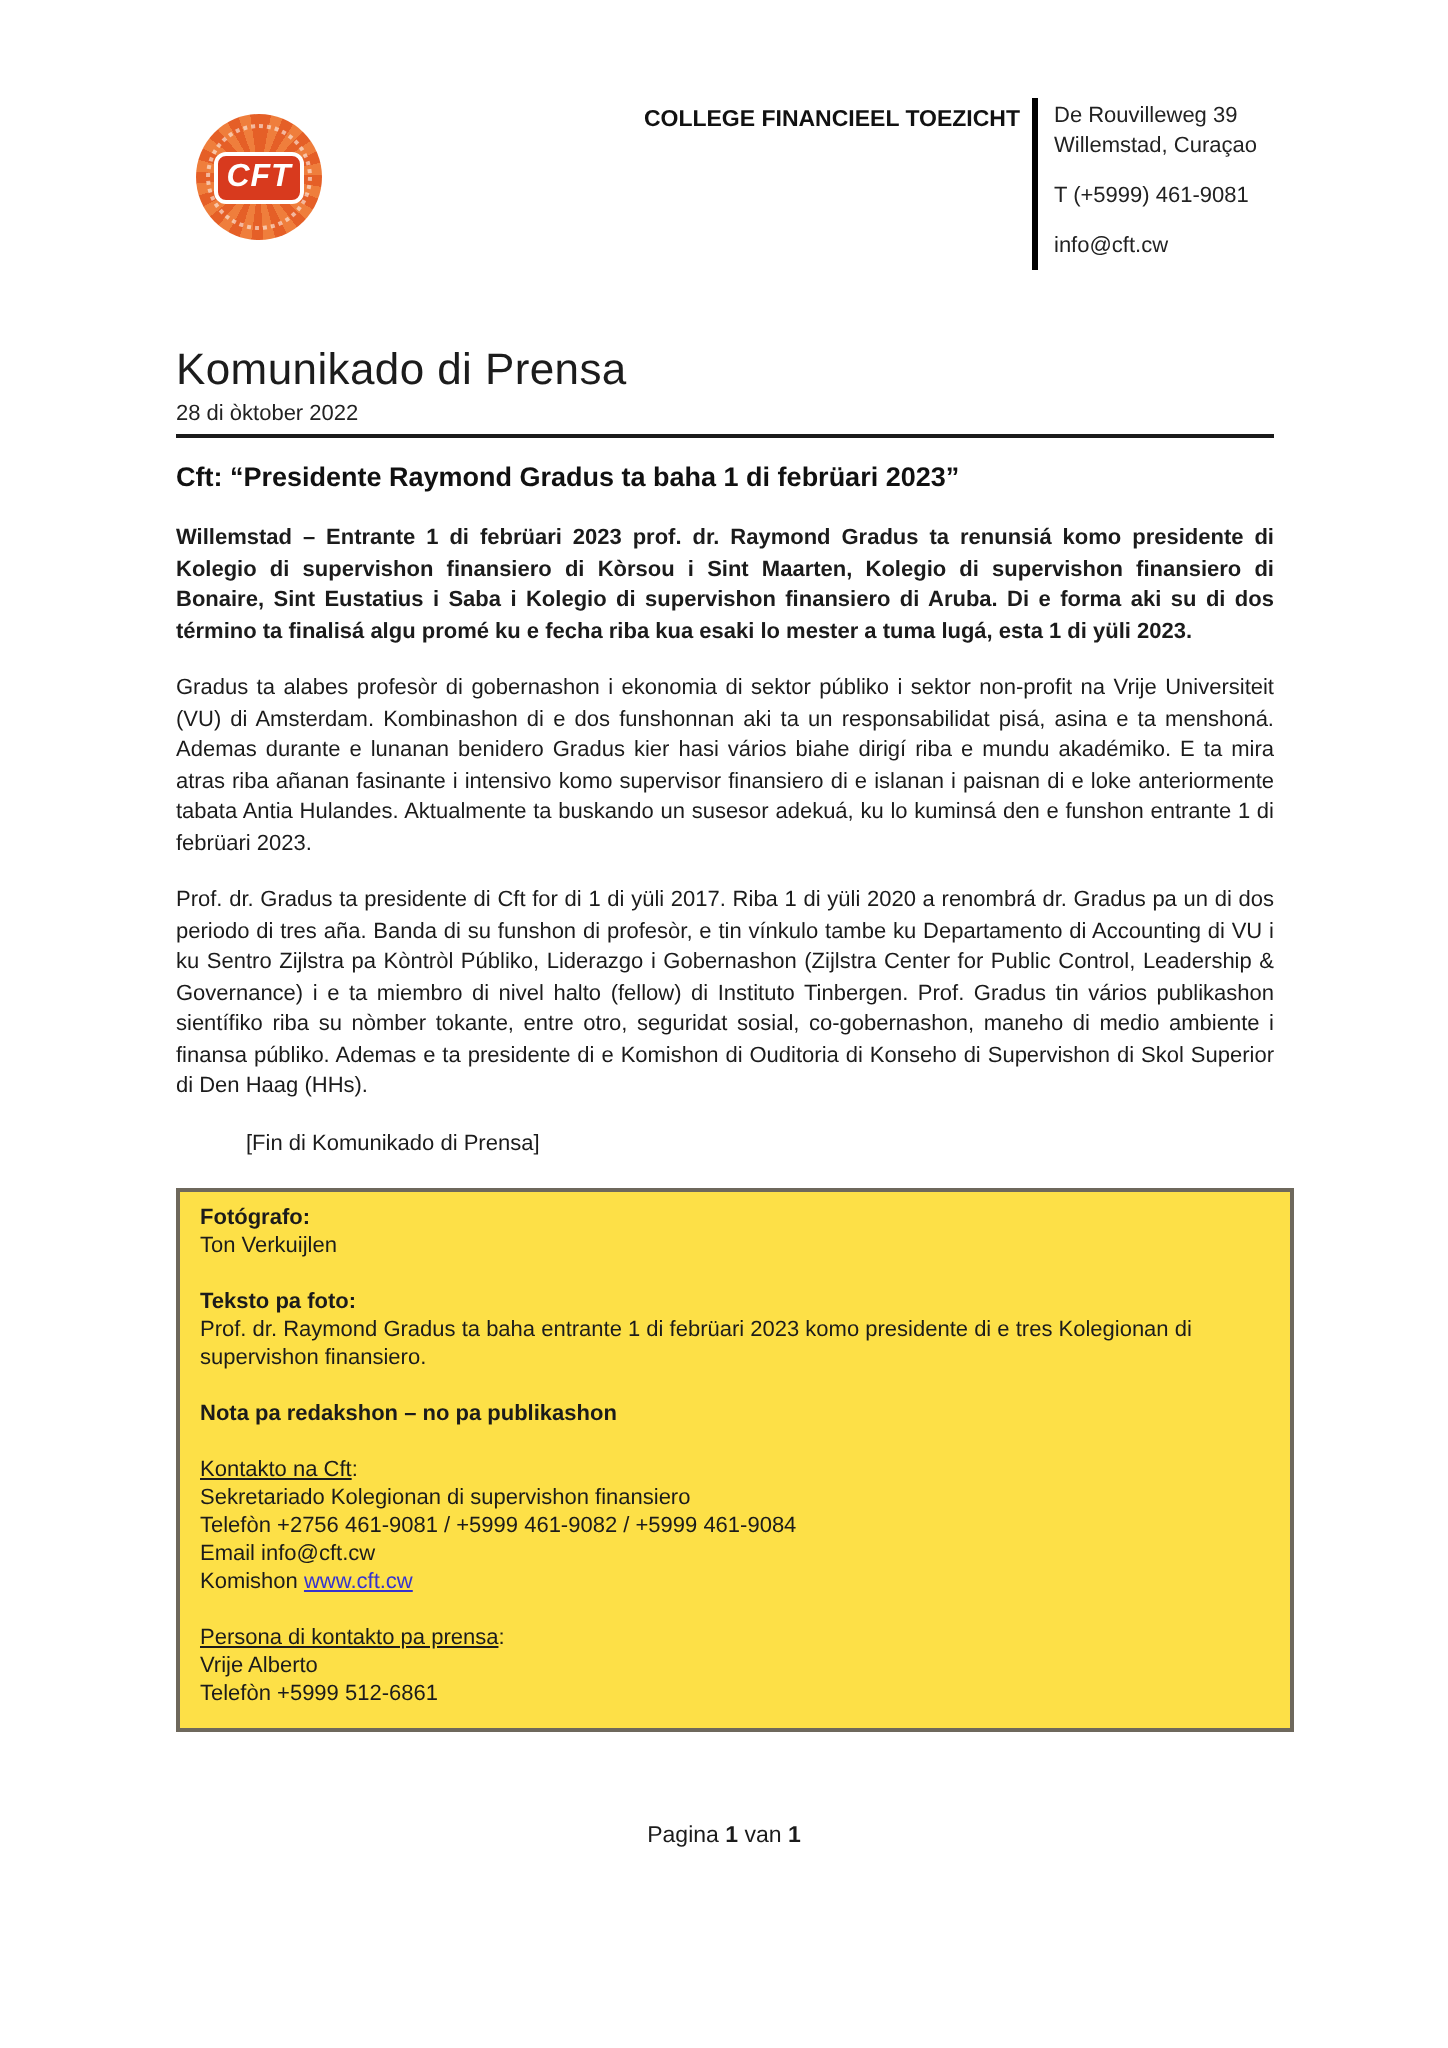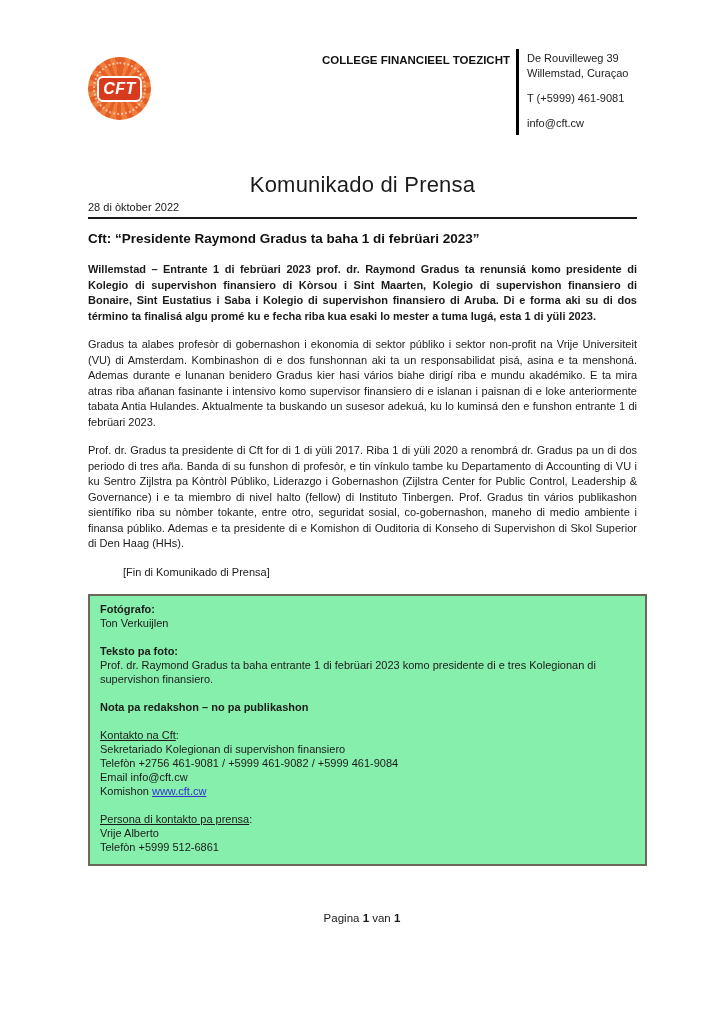--- a/index.html
+++ b/index.html
@@ -9,21 +9,21 @@
     width:724px; height:1024px;
     margin:0 auto;
     background:#ffffff;
     font-family:"Liberation Sans", sans-serif;
     color:#1b1b1b;
     overflow:hidden;
   }
   
   .header { position:relative; height:172px; }
   .logo {
-    position:absolute; left:88px; top:57px;
+    position:absolute; left:98px; top:57px;
     width:63px; height:63px; border-radius:50%;
     background:repeating-conic-gradient(from 0deg, #e55f27 0deg 11deg, #ef7e3c 11deg 22deg);
     display:flex; align-items:center; justify-content:center;
   }
   .logo::after {
     content:""; position:absolute; inset:5px; border-radius:50%;
     border:2px dotted rgba(255,255,255,0.55);
   }
   .logo-cft {
     position:relative; z-index:2;
@@ -36,34 +36,34 @@
   }
   .company {
     position:absolute; left:240px; top:54px; width:270px;
     text-align:right; font-weight:bold; font-size:11.5px; color:#111;
   }
   .vline { position:absolute; left:516px; top:49px; width:3px; height:86px; background:#000; }
   .addr { position:absolute; left:527px; top:51px; font-size:11px; line-height:15px; color:#222; }
   .addr .gap { margin-top:10px; }
   
   .content { margin:0 77px 0 88px; width:549px; }
-  .doc-title { font-size:22px; font-weight:400; color:#1c1c1c; letter-spacing:0.2px;text-align:center; }
+  .doc-title { font-size:22px; font-weight:400; color:#1c1c1c; letter-spacing:0.2px; }
   .doc-date { font-size:11px; margin-top:3px; color:#222; }
   .rule { width:549px; height:2px; background:#1a1a1a; margin-top:4px; }
   .headline { margin-top:12px; font-size:13.5px; font-weight:bold; color:#111; }
   
   .body { margin-top:16px; font-size:11px; line-height:15.5px; text-align:justify; color:#1b1b1b; }
   .body p { margin-bottom:13px; }
   .body .lead { font-weight:bold; }
   .end-note { text-align:left;margin-left:35px; }
   
   .infobox {
     margin-top:14px;
     width:559px;
-    background:#86efac;
+    background:#fde047;
     border:2px solid #6e685c;
     padding:6px 10px 8px 10px;
     font-size:11px; line-height:14px; color:#1b1b1b;
   }
   .infobox .group { margin-bottom:14px; }
   .infobox .group:last-child { margin-bottom:2px; }
   .infobox .bold { font-weight:bold; }
   .infobox .ul { text-decoration:underline; }
   .weblink { color:#3533cf; text-decoration:underline; cursor:pointer; }
   

